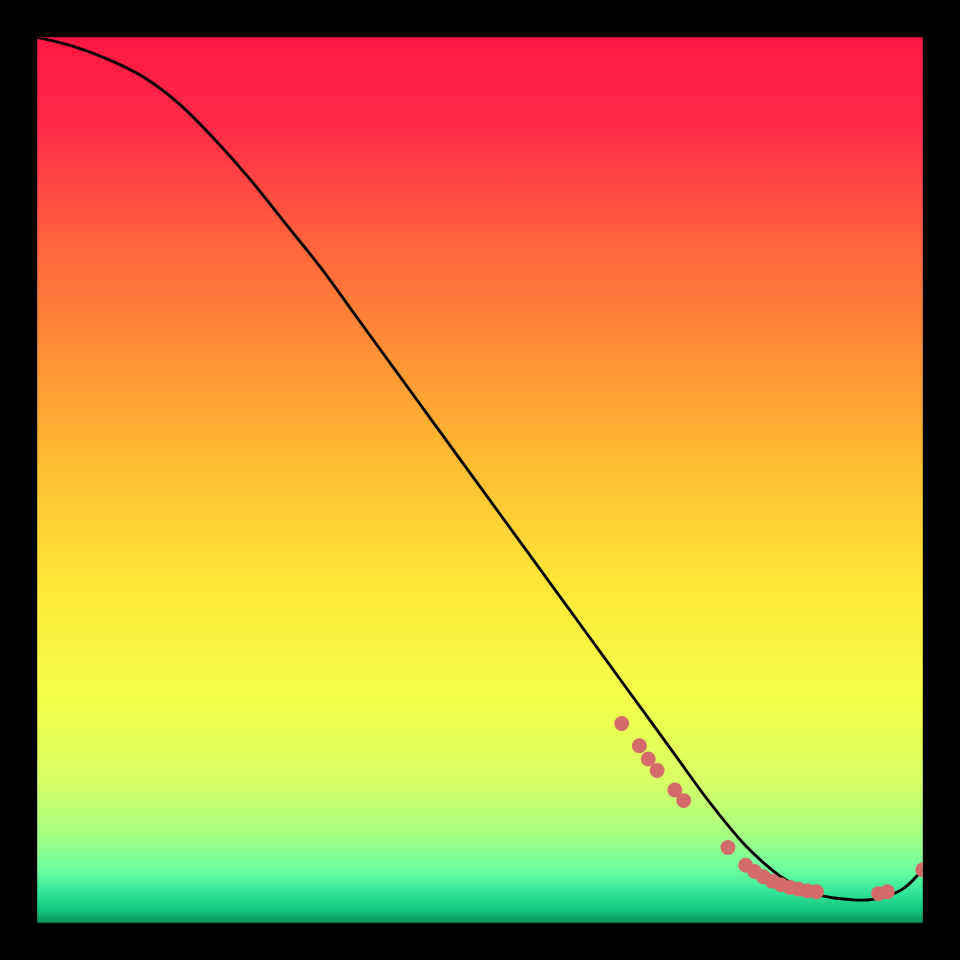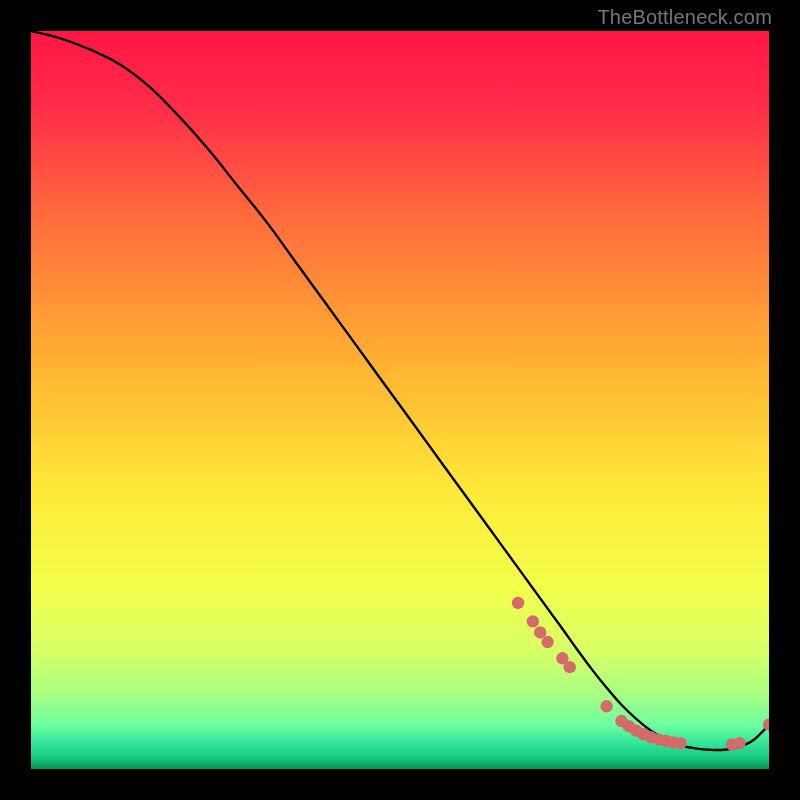--- a/index.html
+++ b/index.html
@@ -78,14 +78,13 @@
           <circle cx="665.68" cy="740.96" r="6.2" fill="#d46a6a"></circle>
           <circle cx="673.06" cy="742.43" r="6.2" fill="#d46a6a"></circle>
           <circle cx="680.44" cy="743.17" r="6.2" fill="#d46a6a"></circle>
           <circle cx="732.10" cy="744.65" r="6.2" fill="#d46a6a"></circle>
           <circle cx="739.48" cy="743.17" r="6.2" fill="#d46a6a"></circle>
           <circle cx="769.00" cy="724.72" r="6.2" fill="#d46a6a"></circle>
         </g>
     </g>
   </svg>
 
-  <div class="watermark">TheBottleneck.com</div>
 </div>
 
 </body></html>

